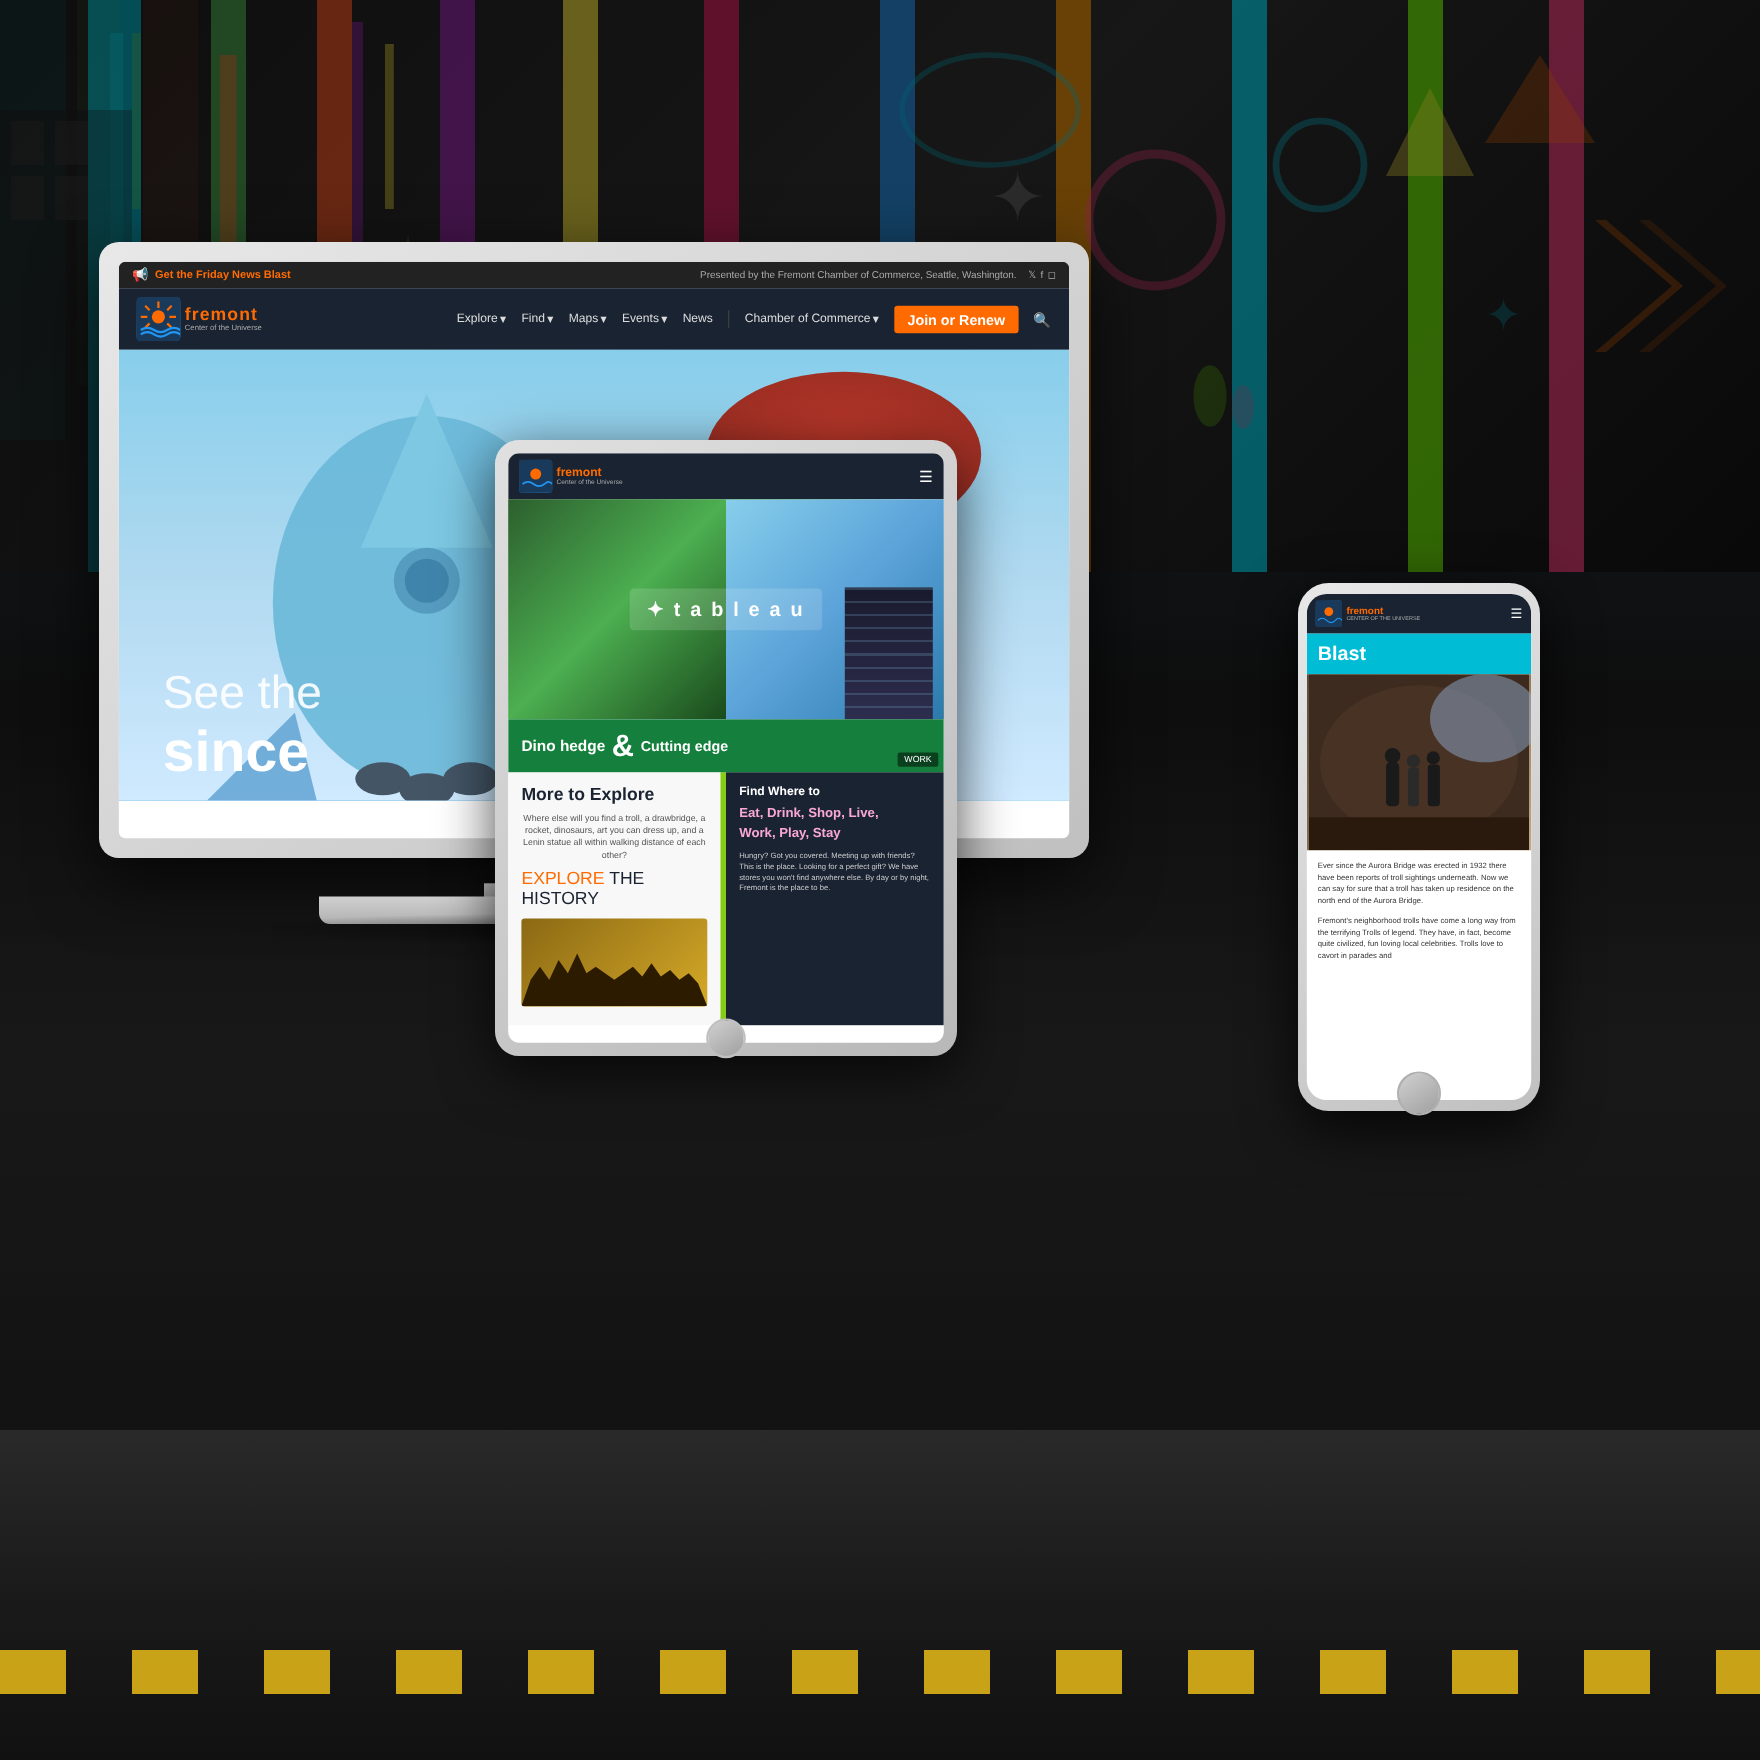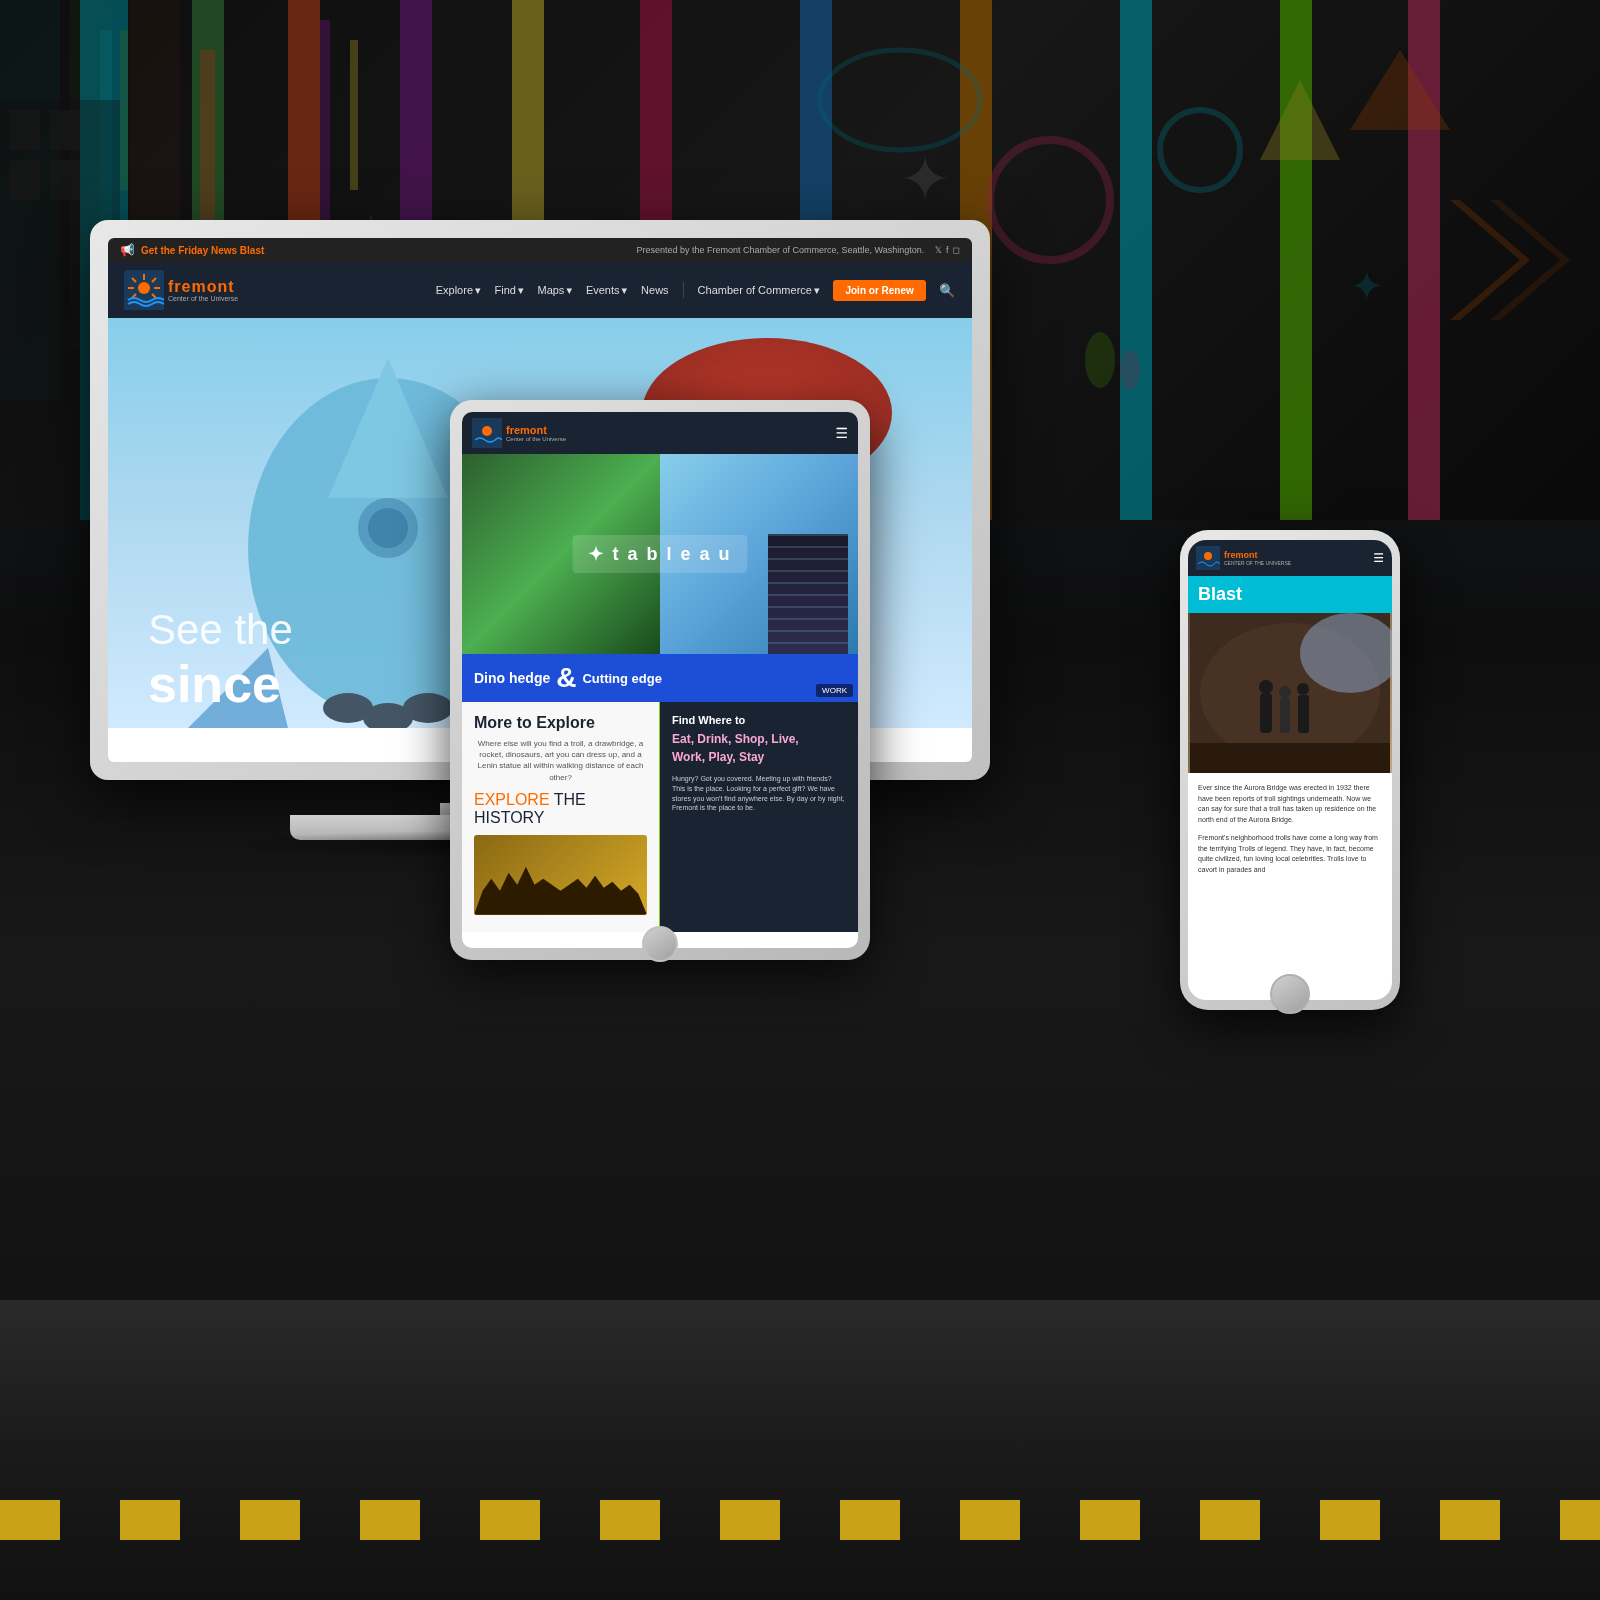--- a/index.html
+++ b/index.html
@@ -252,21 +252,21 @@
       width: 1px;
       height: 16px;
       background: #444;
     }
 
     .nav-join-btn {
       background: #ff6b00;
       color: white;
       padding: 5px 12px;
       border-radius: 3px;
-      font-size: 10px;
+      font-size: 13px;
       font-weight: bold;
       cursor: pointer;
     }
 
     .nav-search-icon {
       color: #aaa;
       font-size: 13px;
       cursor: pointer;
     }
 
@@ -409,21 +409,21 @@
     }
 
     .tableau-text {
       color: white;
       font-size: 18px;
       font-weight: bold;
       letter-spacing: 2px;
     }
 
     .tablet-caption {
-      background: #1d4ed8;
+      background: #15803d;
       padding: 8px 12px;
     }
 
     .tablet-caption-text {
       color: white;
       font-size: 14px;
       font-weight: bold;
     }
 
     .tablet-cutting-edge {
@@ -451,21 +451,21 @@
 
     .tablet-lower {
       display: flex;
       height: 230px;
     }
 
     .tablet-explore {
       width: 50%;
       background: #f8f8f8;
       padding: 12px;
-      border-right: 1px solid #84cc16;
+      border-right: 5px solid #84cc16;
     }
 
     .explore-title {
       font-size: 16px;
       font-weight: bold;
       color: #1a2332;
       margin-bottom: 6px;
     }
 
     .explore-desc {

